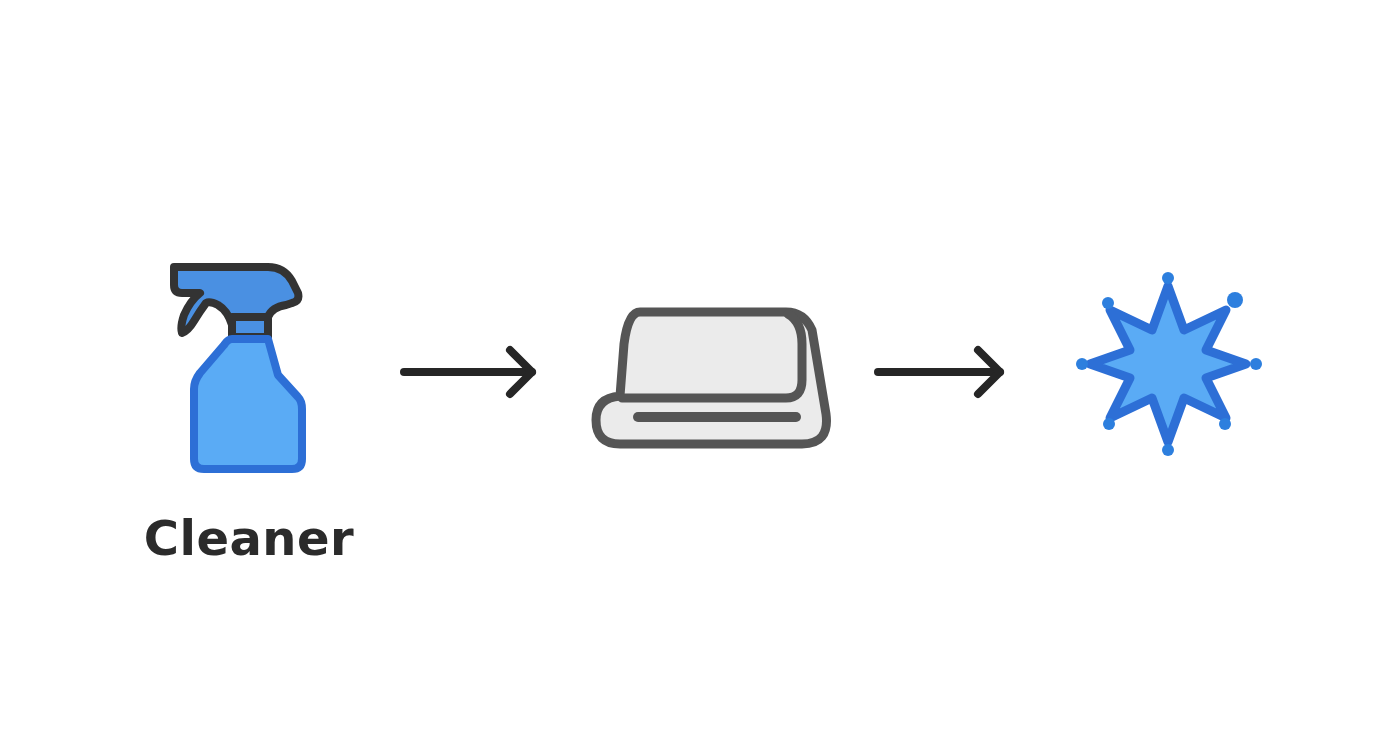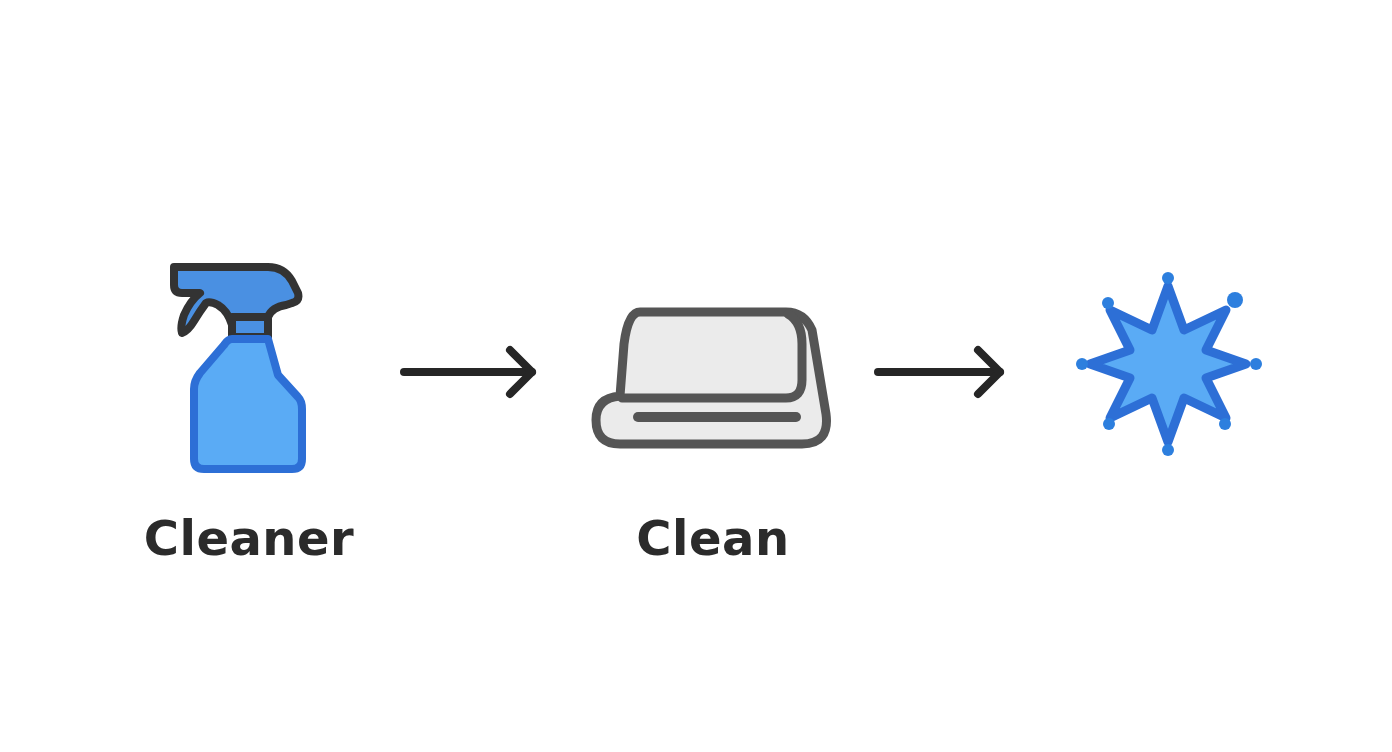--- a/index.html
+++ b/index.html
@@ -60,15 +60,14 @@
     <circle cx="167" cy="34" r="8" fill="#2d7fde"></circle>
     <circle cx="188" cy="98" r="6" fill="#2d7fde"></circle>
     <circle cx="157" cy="158" r="6" fill="#2d7fde"></circle>
     <circle cx="100" cy="184" r="6" fill="#2d7fde"></circle>
     <circle cx="41" cy="158" r="6" fill="#2d7fde"></circle>
     <circle cx="14" cy="98" r="6" fill="#2d7fde"></circle>
     <circle cx="40" cy="37" r="6" fill="#2d7fde"></circle>
   </svg>
 
   <div class="label" style="left:249px;">Cleaner</div>
-  <div class="label" style="left:713px;">Clean</div>
 
 </div>
 
 </body></html>

